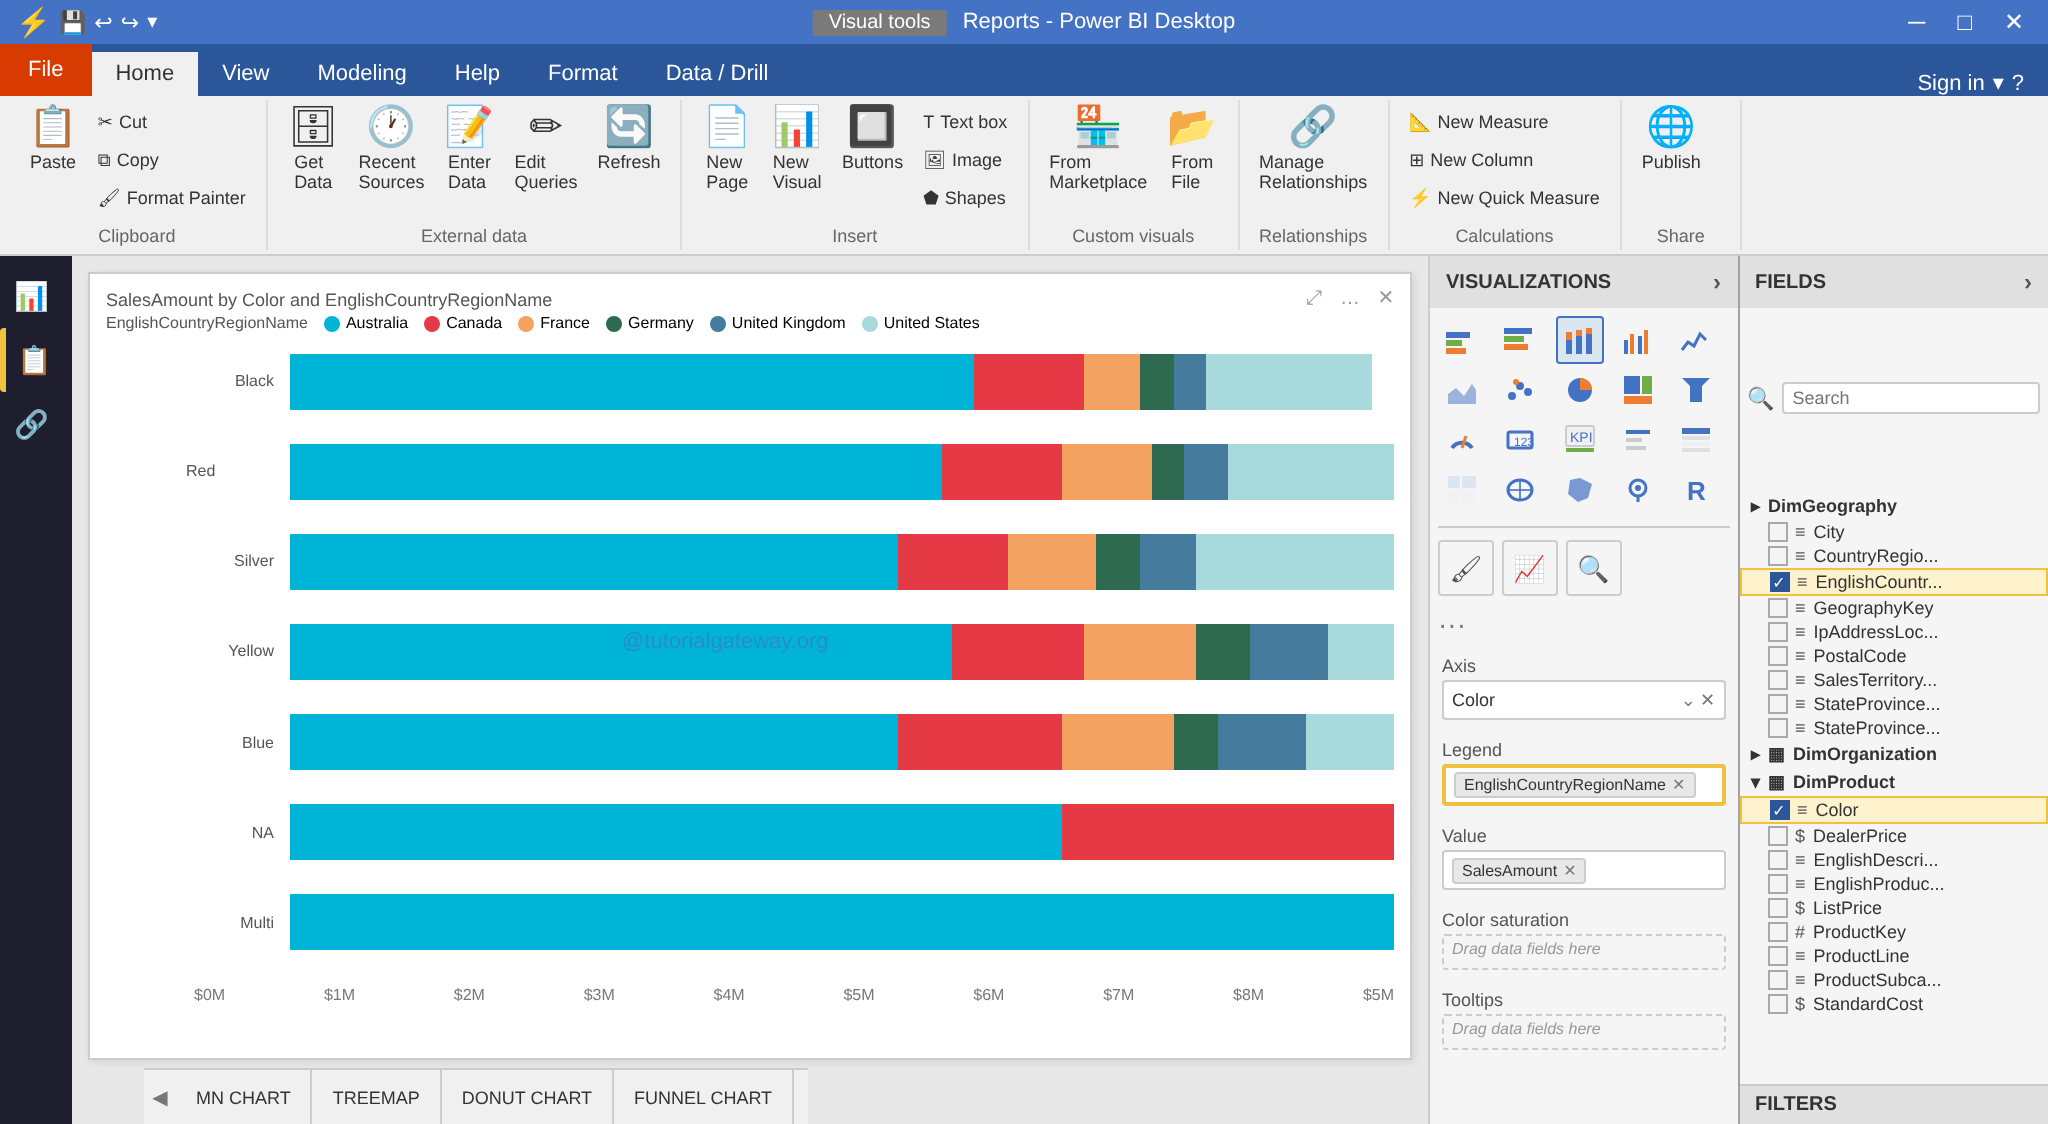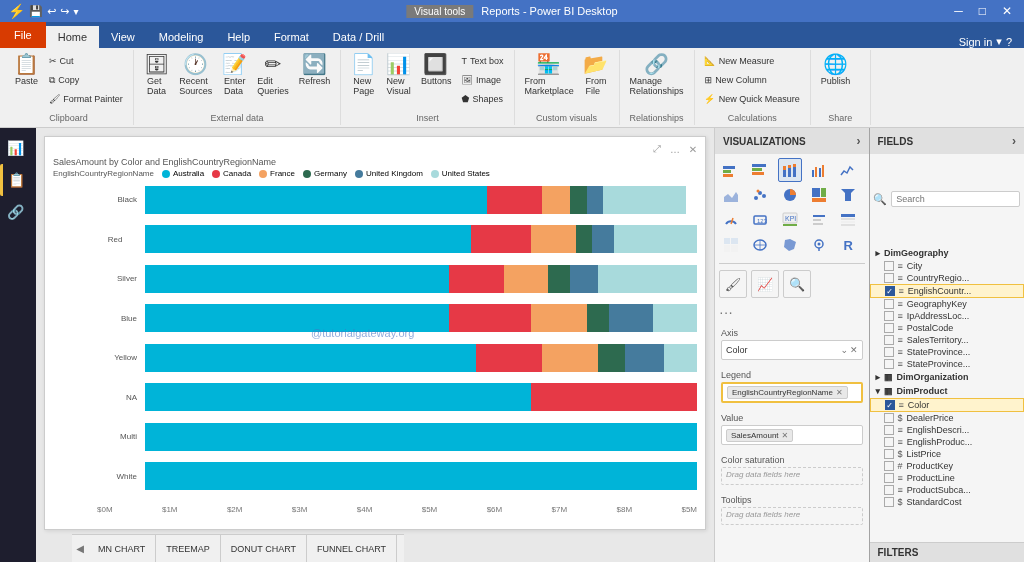--- a/index.html
+++ b/index.html
@@ -163,21 +163,21 @@
       font-size: 10px;
       cursor: pointer;
       color: #999;
       display: flex;
       align-items: center;
       justify-content: center;
     }
     .chart-title {
       font-size: 9px;
       color: #555;
-      padding: 20px 8px 0;
+      padding: 8px 8px 0;
     }
     .chart-legend {
       display: flex;
       flex-wrap: wrap;
       gap: 8px;
       padding: 2px 8px;
       font-size: 8px;
     }
     .legend-item {
       display: flex;
@@ -644,21 +644,21 @@
               <div style="width:62%;height:100%;background:#00b4d8;"></div>
               <div style="width:10%;height:100%;background:#e63946;"></div>
               <div style="width:5%;height:100%;background:#f4a261;"></div>
               <div style="width:3%;height:100%;background:#2d6a4f;"></div>
               <div style="width:3%;height:100%;background:#457b9d;"></div>
               <div style="width:15%;height:100%;background:#a8dadc;"></div>
             </div>
           </div>
 
           <div class="bar-row">
-            <span style="width:44px;font-size:8px;color:#555;text-align:center;margin-right:4px;flex-shrink:0;">Red</span>
+            <span style="width:44px;font-size:8px;color:#555;text-align:left;margin-right:4px;flex-shrink:0;">Red</span>
             <div class="bar-track" style="width:75%;">
               <div style="width:59%;height:100%;background:#00b4d8;"></div>
               <div style="width:11%;height:100%;background:#e63946;"></div>
               <div style="width:8%;height:100%;background:#f4a261;"></div>
               <div style="width:3%;height:100%;background:#2d6a4f;"></div>
               <div style="width:4%;height:100%;background:#457b9d;"></div>
               <div style="width:15%;height:100%;background:#a8dadc;"></div>
             </div>
           </div>
 
@@ -668,64 +668,58 @@
               <div style="width:55%;height:100%;background:#00b4d8;"></div>
               <div style="width:10%;height:100%;background:#e63946;"></div>
               <div style="width:8%;height:100%;background:#f4a261;"></div>
               <div style="width:4%;height:100%;background:#2d6a4f;"></div>
               <div style="width:5%;height:100%;background:#457b9d;"></div>
               <div style="width:18%;height:100%;background:#a8dadc;"></div>
             </div>
           </div>
 
           <div class="bar-row">
+            <span style="width:44px;font-size:8px;color:#555;text-align:right;margin-right:4px;flex-shrink:0;">Yellow</span>
+            <div class="bar-track" style="width:42%;">
+              <div style="width:60%;height:100%;background:#00b4d8;"></div>
+              <div style="width:12%;height:100%;background:#e63946;"></div>
+              <div style="width:10%;height:100%;background:#f4a261;"></div>
+              <div style="width:5%;height:100%;background:#2d6a4f;"></div>
+              <div style="width:7%;height:100%;background:#457b9d;"></div>
+              <div style="width:6%;height:100%;background:#a8dadc;"></div>
+            </div>
+          </div>
+
+          <div class="bar-row">
             <span style="width:44px;font-size:8px;color:#555;text-align:right;margin-right:4px;flex-shrink:0;">Blue</span>
             <div class="bar-track" style="width:28%;">
               <div style="width:55%;height:100%;background:#00b4d8;"></div>
               <div style="width:15%;height:100%;background:#e63946;"></div>
               <div style="width:10%;height:100%;background:#f4a261;"></div>
               <div style="width:4%;height:100%;background:#2d6a4f;"></div>
               <div style="width:8%;height:100%;background:#457b9d;"></div>
               <div style="width:8%;height:100%;background:#a8dadc;"></div>
             </div>
           </div>
 
           <div class="bar-row">
-            <span style="width:44px;font-size:8px;color:#555;text-align:right;margin-right:4px;flex-shrink:0;">Yellow</span>
-            <div class="bar-track" style="width:42%;">
-              <div style="width:60%;height:100%;background:#00b4d8;"></div>
-              <div style="width:12%;height:100%;background:#e63946;"></div>
-              <div style="width:10%;height:100%;background:#f4a261;"></div>
-              <div style="width:5%;height:100%;background:#2d6a4f;"></div>
-              <div style="width:7%;height:100%;background:#457b9d;"></div>
-              <div style="width:6%;height:100%;background:#a8dadc;"></div>
-            </div>
-          </div>
-
-          <div class="bar-row">
             <span style="width:44px;font-size:8px;color:#555;text-align:right;margin-right:4px;flex-shrink:0;">NA</span>
             <div class="bar-track" style="width:9%;">
               <div style="width:70%;height:100%;background:#00b4d8;"></div>
               <div style="width:30%;height:100%;background:#e63946;"></div>
             </div>
           </div>
 
           <div class="bar-row">
             <span style="width:44px;font-size:8px;color:#555;text-align:right;margin-right:4px;flex-shrink:0;">Multi</span>
             <div class="bar-track" style="width:5%;">
               <div style="width:100%;height:100%;background:#00b4d8;"></div>
             </div>
           </div>
 
-          <div class="bar-row">
-            <span style="width:44px;font-size:8px;color:#555;text-align:right;margin-right:4px;flex-shrink:0;">White</span>
-            <div class="bar-track" style="width:3%;">
-              <div style="width:100%;height:100%;background:#00b4d8;"></div>
-            </div>
-          </div>
         </div>
 
         <div style="position:absolute;bottom:6px;left:52px;right:8px;display:flex;justify-content:space-between;font-size:8px;color:#777;gap:36px;">
           <span>$0M</span>
           <span>$1M</span>
           <span>$2M</span>
           <span>$3M</span>
           <span>$4M</span>
           <span>$5M</span>
           <span>$6M</span>

